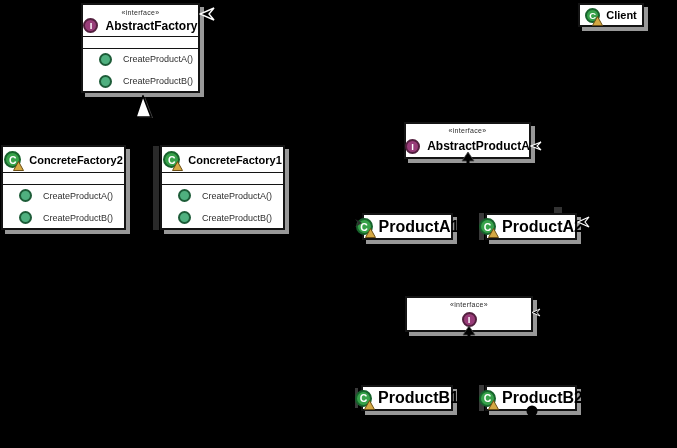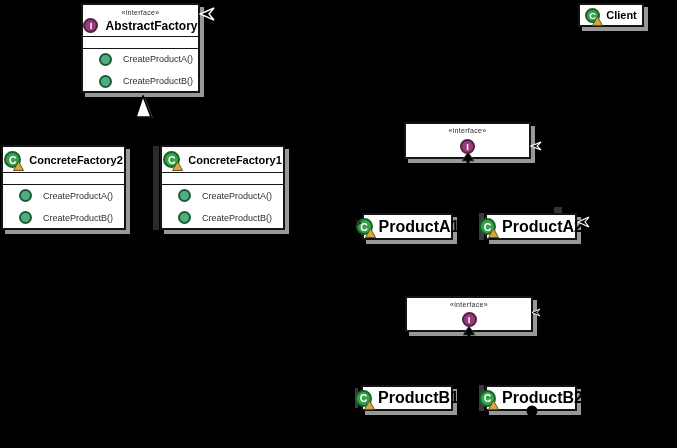--- a/index.html
+++ b/index.html
@@ -114,20 +114,21 @@
         <span class="mdot"></span>
         <span class="mtxt">CreateProductB()</span>
       </div>
     </div>
   </div>
 
   <div class="node" style="left:404px;top:122px;width:127px;height:37px;">
     <div class="stereo">«interface»</div>
     <div class="titlebar" style="gap:7px;flex:1;">
       <span class="iface-icn">I</span>
+      <span class="nm nm-12">AbstractProductA</span>
     </div>
   </div>
 
   <div class="node simple" style="left:362px;top:213px;width:91px;height:27px;">
     <span class="cls-icn">
       <span class="cls-circle">C</span>
       <svg class="warn" viewBox="0 0 11 10">
           <polygon points="5.5,0.5 10.5,9.5 0.5,9.5" fill="#d4a843" stroke="#6b4e14" stroke-width="1"></polygon>
         </svg>
     </span>

